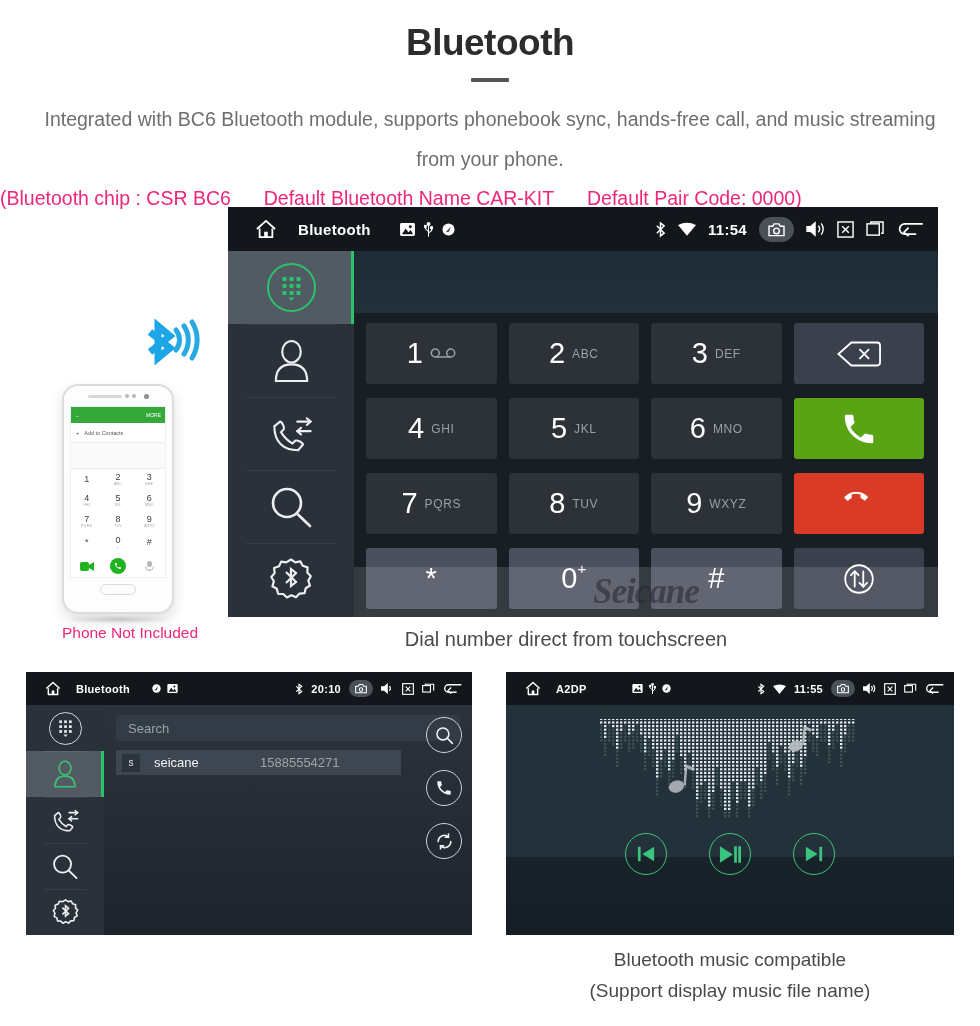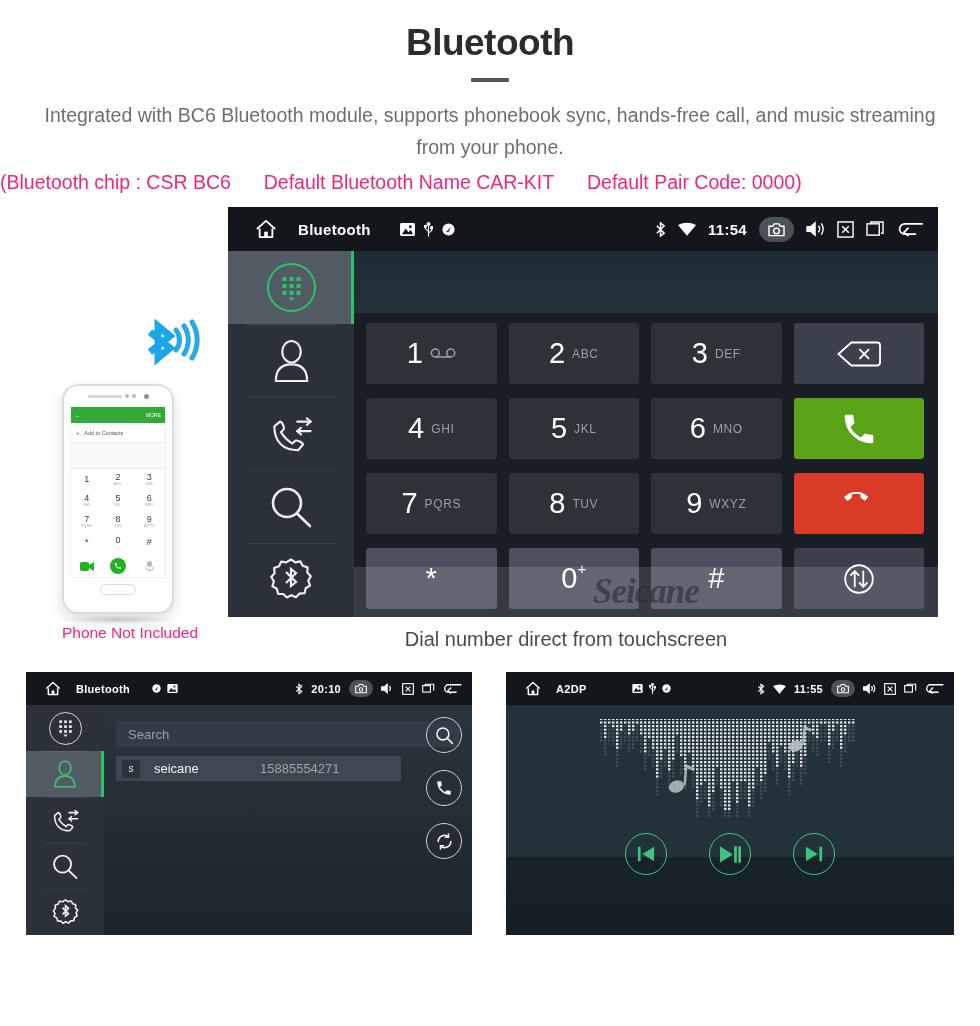--- a/index.html
+++ b/index.html
@@ -23,21 +23,21 @@
   .title-rule {
     width: 38px; height: 4px;
     background: #555;
     margin: 14px auto 0 auto;
     border-radius: 1px;
   }
   .subtitle {
     text-align: center;
     font-size: 19.5px;
     color: #6e6e6e;
-    line-height: 32px;
+    line-height: 40px;
     margin-top: 17px;
     padding: 0 28px;
   }
   .spec-line {
     text-align: left;
     margin-top: 8px;
     font-size: 19.5px;
     color: #f0267a;
     white-space: nowrap;
   }
@@ -219,21 +219,21 @@
   .sb-sm .sb-clock { font-size: 11px; }
   .sb-sm .sb-right > * { margin-left: 8px; }
   .sb-sm .sb-cam-wrap { padding: 3px 6px; border-radius: 14px; }
   .sb-sm .sb-home { width: 30px; }
   .sb-sm .sb-mini { gap: 6px; }
 
   .bl-body { display: flex; height: 230px; }
   .bl-side { width: 78px; background: #2a313a; display:flex; flex-direction: column; }
   .bl-side .side-item { height: 46px; }
   .bl-side .dial-circle { width: 33px; height: 33px; border: 1.6px solid #d5d8dc; }
-  .bl-main { flex: 1 1 auto; background: linear-gradient(180deg,#2b333c 0%, #1d242c 100%); position: relative; padding: 16px 12px 0 12px; }
+  .bl-main { flex: 1 1 auto; background: linear-gradient(180deg,#2b333c 0%, #1d242c 100%); position: relative; padding: 10px 12px 0 12px; }
   .search-box {
     height: 26px; background: #323b46; border-radius: 3px;
     display: flex; align-items: center; padding-left: 12px;
     color: #98a0a9; font-size: 13px;
   }
   .contact-row {
     margin-top: 9px; height: 25px; background: #3d4651;
     display: flex; align-items: center; padding-left: 6px; gap: 14px;
     width: 285px;
   }
@@ -1842,14 +1842,18 @@
         <div class="media-btn">
           <svg width="20" height="18" viewBox="0 0 22 20" fill="#3bc47f">
               <path d="M2 2 L15 10 L2 18 Z"></path>
               <rect x="17" y="2" width="3" height="16"></rect>
             </svg>
         </div>
       </div>
     </div>
   </div>
 
+  <div class="caption-bottom" style="left:506px; top:944px; width:448px;">
+    <div>Bluetooth music compatible</div>
+    <div>(Support display music file name)</div>
+  </div>
 
 </div>
 
 </body></html>

